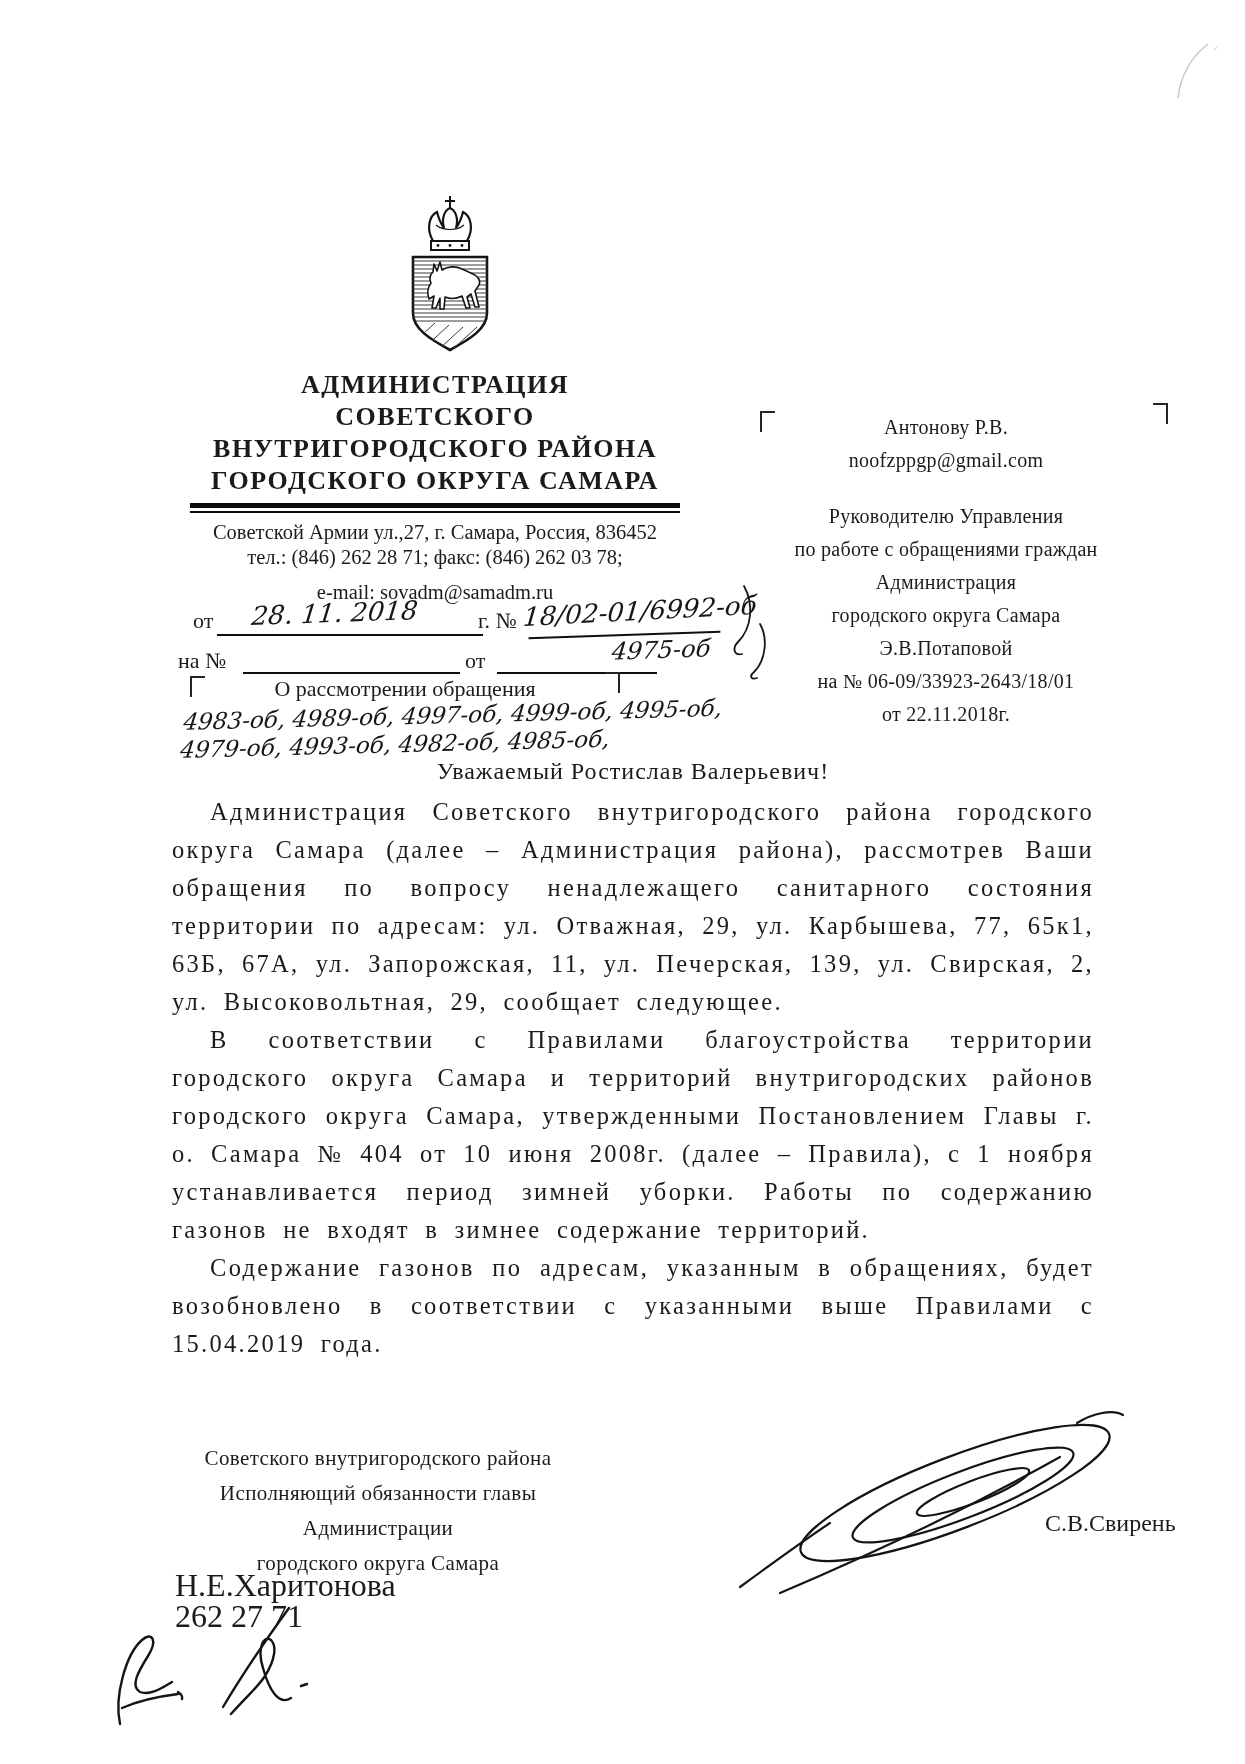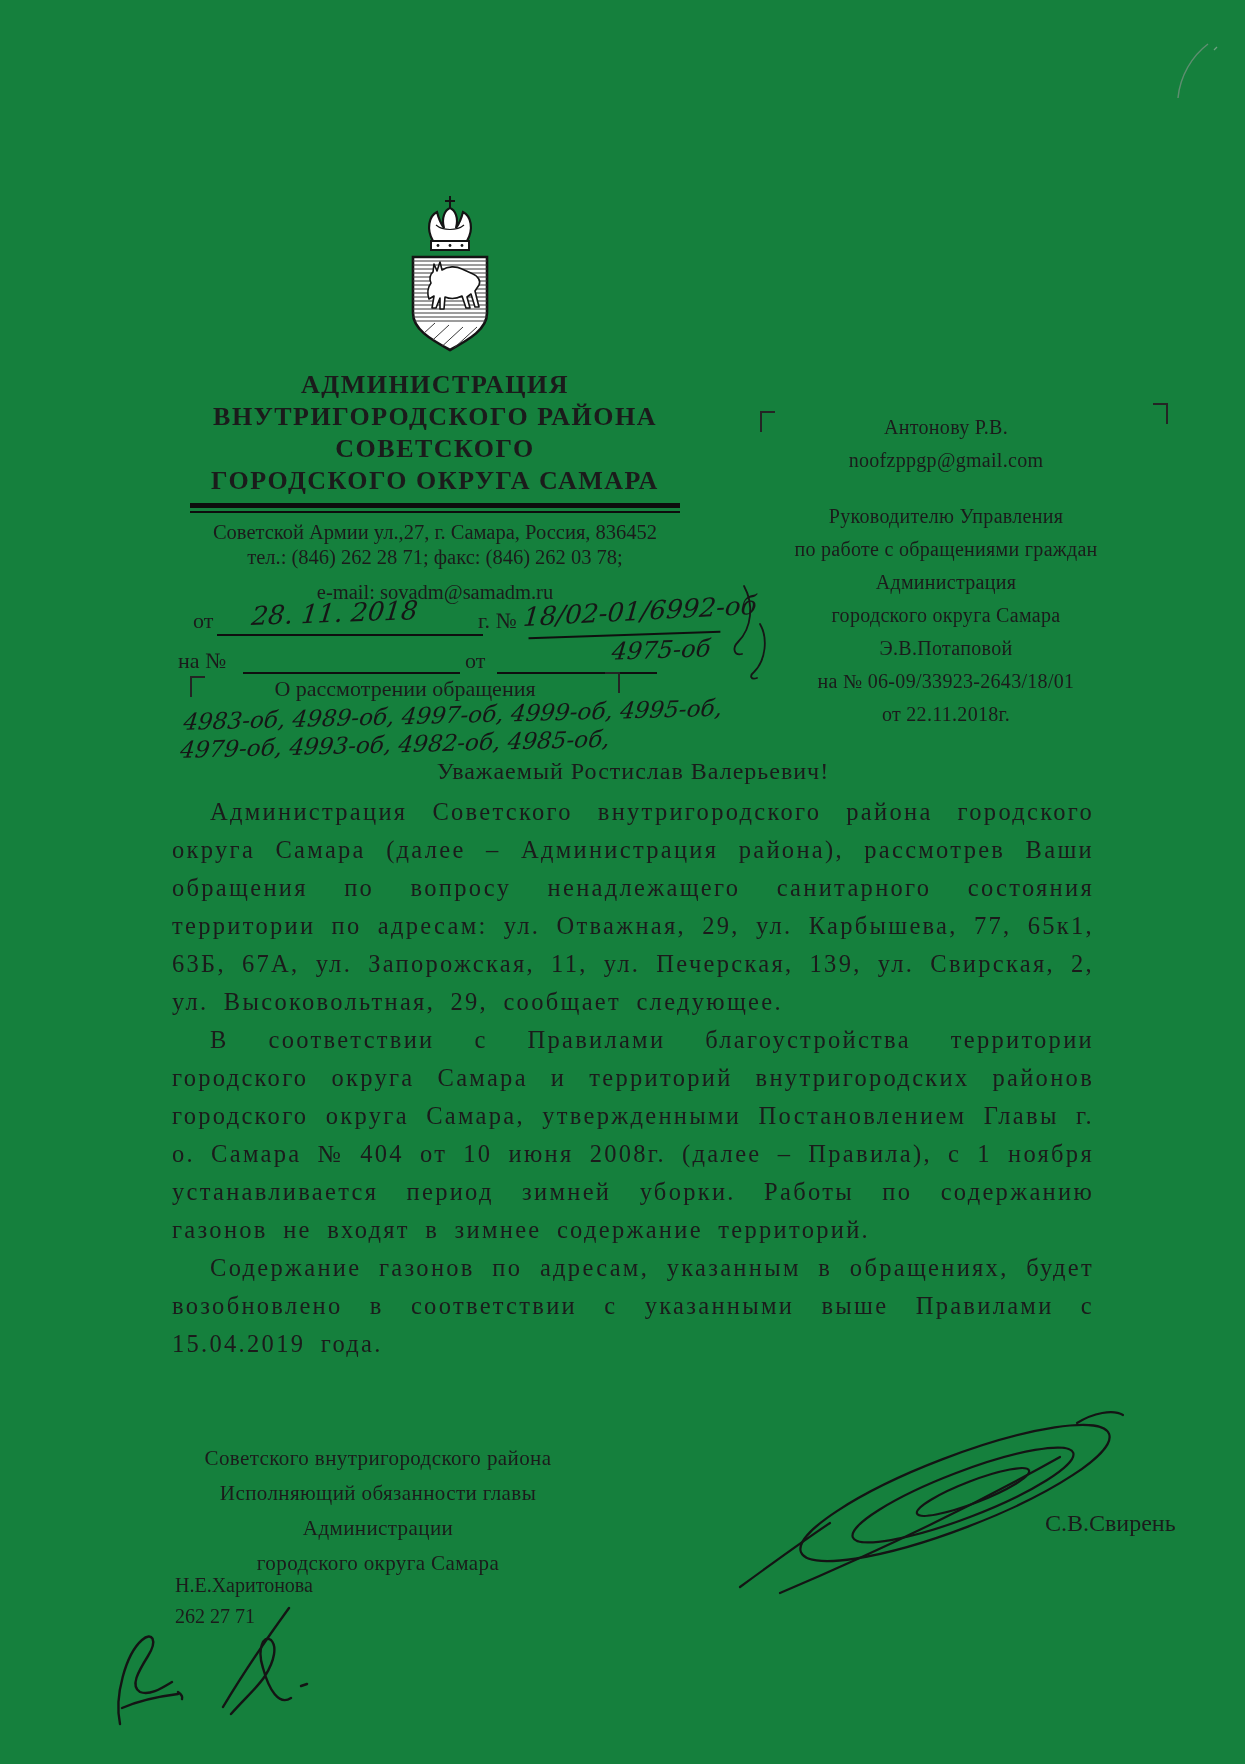--- a/index.html
+++ b/index.html
@@ -1,20 +1,20 @@
 <!DOCTYPE html>
 <html><head>
 <meta charset="utf-8">
 <style>
   html,body{margin:0;padding:0;background:#e8e8e8;}
   .page{
     position:relative;
     width:1245px;height:1764px;
     margin:0 auto;
-    background:#15803d;
+    background:#ffffff;
     overflow:hidden;
     font-family:"Liberation Serif","DejaVu Serif",serif;
     color:#1b1b1b;
   }
   
   .letterhead{position:absolute;left:165px;top:195px;width:540px;text-align:center;}
   .coat{display:block;margin:0 auto 14px auto;margin-left:238px;}
   .org{font-weight:bold;font-size:26px;line-height:32px;letter-spacing:1.5px;}
   .rule{margin:6px 25px 0 25px;}
   .rule-thick{height:5px;background:#0d0d0d;}
@@ -55,21 +55,21 @@
   .salutation{text-align:center;font-size:24px;letter-spacing:1px;margin:0 0 8px 0;}
   .para{
     margin:0;font-size:24.5px;line-height:38px;
     text-align:justify;text-indent:38px;
     letter-spacing:2.3px;word-spacing:7px;
   }
 
   
   .sig-title{position:absolute;left:163px;top:1441px;width:430px;text-align:center;font-size:21px;line-height:35px;letter-spacing:.4px;}
   .signer{position:absolute;left:1045px;top:1510px;font-size:24px;}
-  .executor{position:absolute;left:175px;top:1570px;font-size:20px;line-height:31px;}
+  .executor{position:absolute;left:175px;top:1570px;font-size:32px;line-height:31px;}
   .sig-svg{position:absolute;left:725px;top:1405px;}
   .scribble-1{position:absolute;left:108px;top:1626px;}
   .scribble-2{position:absolute;left:213px;top:1602px;}
   .flourish-svg{position:absolute;left:722px;top:584px;}
   .artifact-tr{position:absolute;left:1150px;top:36px;opacity:.55;}
 </style>
 </head>
 <body>
 
 <div class="page">
@@ -119,22 +119,22 @@
         <line x1="34" y1="156" x2="60" y2="132"></line>
           <line x1="50" y1="154" x2="74" y2="132"></line>
         <line x1="66" y1="148" x2="84" y2="132"></line>
       </g>
 
       <path d="M26,104 C24,98 25,92 28,88 C26,84 27,79 30,77 L31,69 L34,76 L37,67 L39,75 C45,71 53,71 59,74 L70,79 C75,81 78,86 76,90 L72,96 L76,112 L72,112 L68,99 L64,102 L67,113 L63,113 L59,101 C53,104 47,104 42,102 L41,114 L37,114 L37,103 L33,113 L29,113 L31,101 Z" fill="#ffffff" stroke="#141414" stroke-width="1.6" stroke-linejoin="round"></path>
     </svg>
 
     <div class="org">
       <div>АДМИНИСТРАЦИЯ</div>
+      <div>СОВЕТСКОГО</div>
       <div>ВНУТРИГОРОДСКОГО РАЙОНА</div>
-      <div>СОВЕТСКОГО</div>
       <div>ГОРОДСКОГО ОКРУГА САМАРА</div>
     </div>
     <div class="rule">
       <div class="rule-thick"></div>
       <div class="rule-thin"></div>
     </div>
     <div class="addr">
       <div>Советской Армии ул.,27, г. Самара, Россия, 836452</div>
       <div>тел.: (846) 262 28 71; факс: (846) 262 03 78;</div>
       <div class="email-line">e-mail: sovadm@samadm.ru</div>

